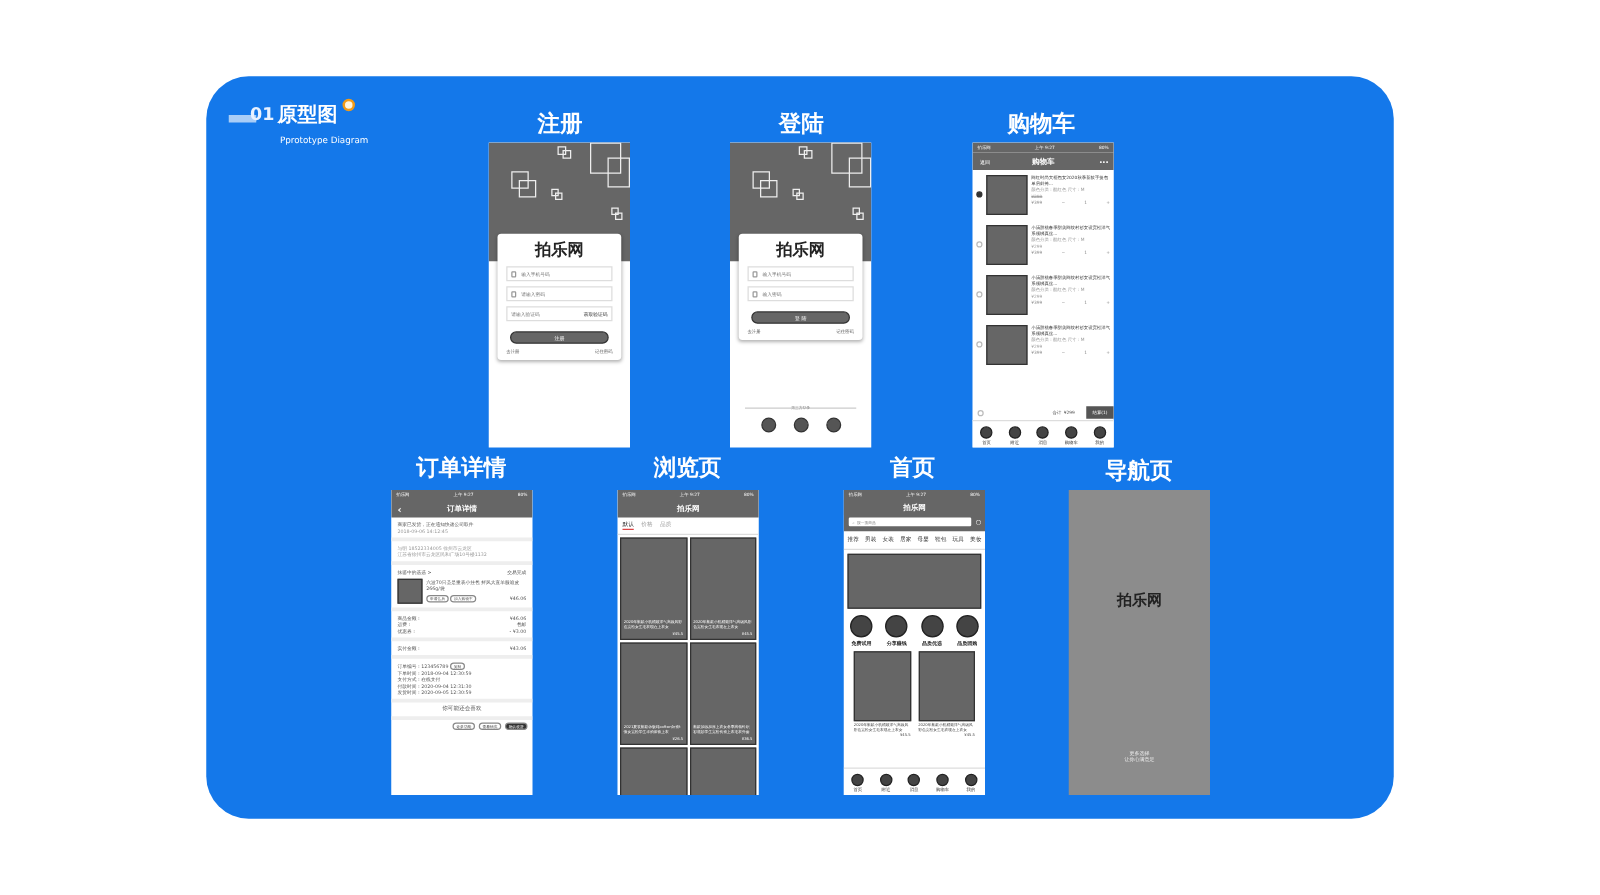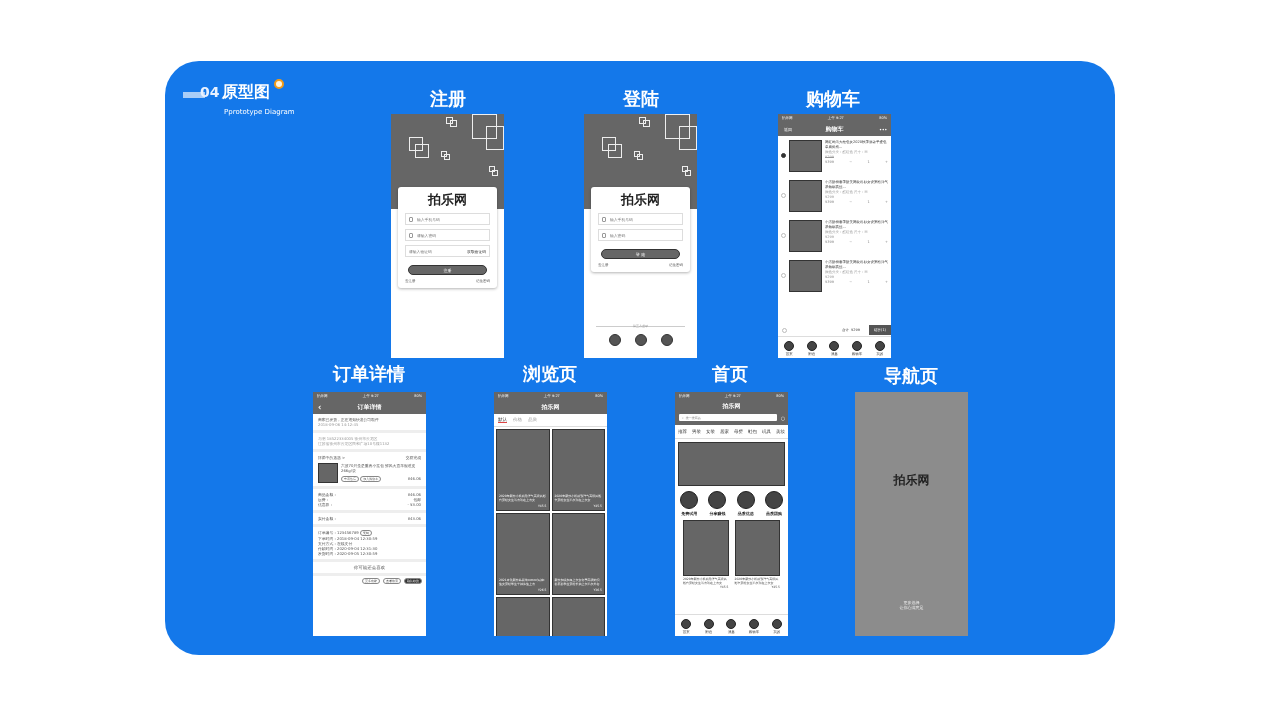--- a/index.html
+++ b/index.html
@@ -80,21 +80,21 @@
   .guide .b { position: absolute; top: 80px; width: 113px; text-align: center; font-family: "DejaVu Serif", serif; font-weight: bold; font-size: 12px; color: #222; }
   .guide .s { position: absolute; top: 208px; width: 113px; text-align: center; font-size: 4px; color: #eee; line-height: 5px; }
 </style>
 </head>
 <body>
 
 <div class="board"></div>
 
 <div class="hdr">
   <div class="bar"></div>
-  <div class="num">04</div>
+  <div class="num">01</div>
   <div class="ttl">原型图</div>
   <div class="dot"></div>
   <div class="sub">Pprototype Diagram</div>
 </div>
 
 <div class="label" style="left:388px;top:87px;">注册</div>
 <div class="label" style="left:581px;top:87px;">登陆</div>
 <div class="label" style="left:773px;top:87px;">购物车</div>
 <div class="label" style="left:309px;top:362px;">订单详情</div>
 <div class="label" style="left:490px;top:362px;">浏览页</div>

